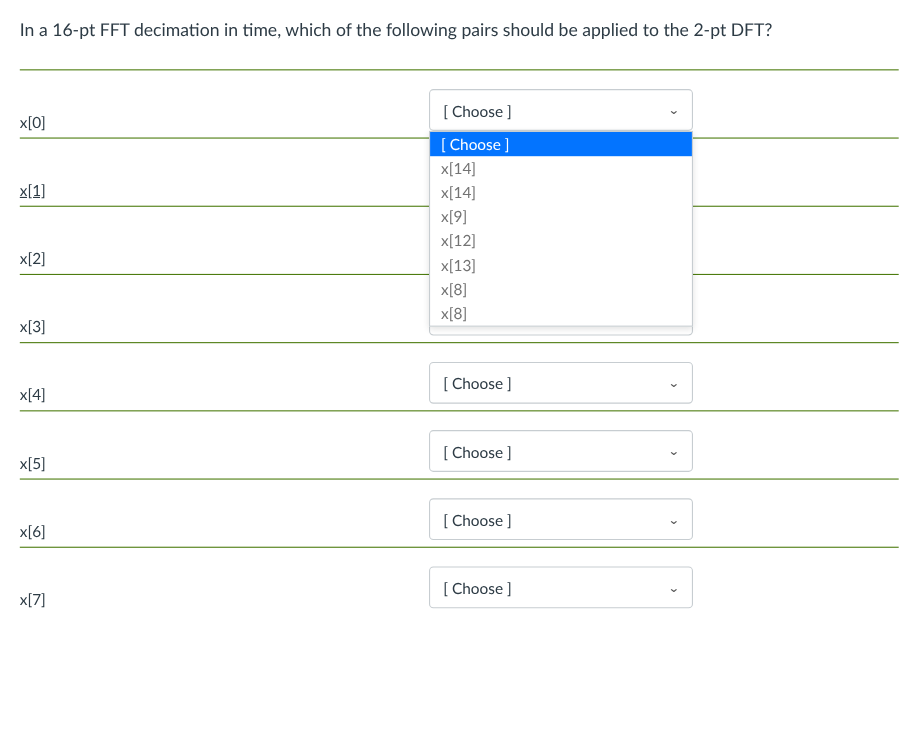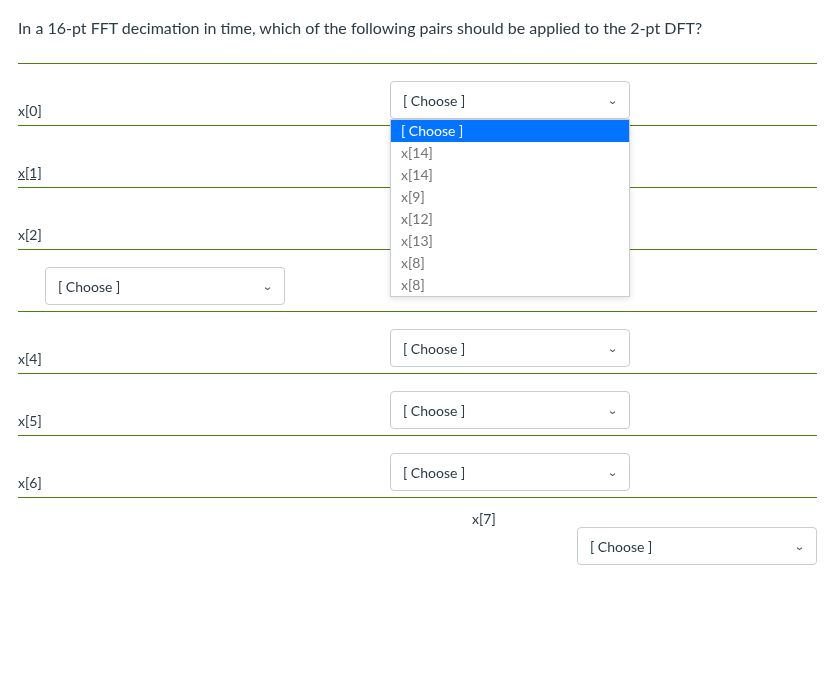--- a/index.html
+++ b/index.html
@@ -109,20 +109,21 @@
 </div>
 
 <div class="row">
   <div class="label-col">x[2]</div>
   <div class="control-col">
     
   </div>
 </div>
 
 <div class="row">
+  <div class="label-col">x[3]</div>
   <div class="control-col">
     <div class="select-box">
       <span>[ Choose ]</span>
       <span class="chevron">⌄</span>
     </div>
   </div>
 </div>
 
 <div class="row">
   <div class="label-col">x[4]</div>
@@ -147,21 +148,21 @@
 <div class="row">
   <div class="label-col">x[6]</div>
   <div class="control-col">
     <div class="select-box">
       <span>[ Choose ]</span>
       <span class="chevron">⌄</span>
     </div>
   </div>
 </div>
 
-<div class="row" style="border-bottom:none;flex-direction:column;">
+<div class="row" style="border-bottom:none;">
   <div class="label-col">x[7]</div>
   <div class="control-col">
     <div class="select-box">
       <span>[ Choose ]</span>
       <span class="chevron">⌄</span>
     </div>
   </div>
 </div>
 
 </body></html>

